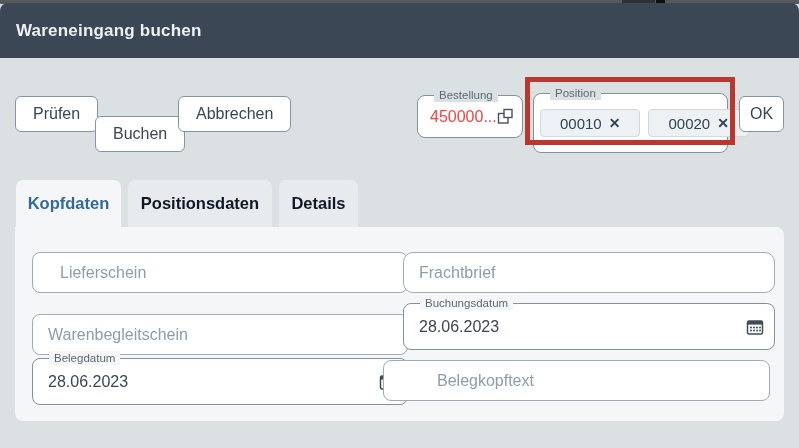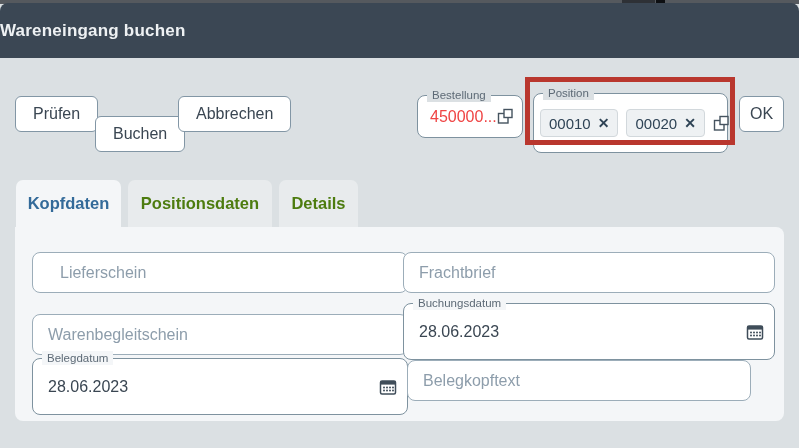--- a/index.html
+++ b/index.html
@@ -10,21 +10,21 @@
 
   
   .top-strip { position: absolute; left: 0; top: 0; width: 799px; height: 4px; background: #55595e; }
   .top-strip .seg-dark { position: absolute; left: 622px; top: 0; width: 33px; height: 4px; background: #2e3136; }
   .top-strip .seg-black { position: absolute; left: 656px; top: 0; width: 9px; height: 4px; background: #0d0f12; }
 
   
   .titlebar {
     position: absolute; left: 0; top: 3px; width: 799px; height: 55px;
     background: #3b4754; border-radius: 8px 8px 0 0;
-    display: flex; align-items: center; padding-left: 0;
+    display: flex; align-items: center; padding-left: 16px;
   }
   .titlebar .title { color: #eef1f3; font-size: 17px; font-weight: bold; letter-spacing: .2px; }
 
   
   .btn {
     position: absolute; height: 36px; background: #ffffff;
     border: 1px solid #8296a5; border-radius: 6px;
     display: flex; align-items: center; justify-content: center;
     font-size: 16px; color: #3a4652; cursor: pointer; padding: 0 17px;
   }
@@ -33,52 +33,52 @@
   .btn-abbrechen { left: 178px; top: 96px; }
   .btn-ok        { left: 739px; top: 96px; width: 45px; padding: 16px; }
 
   
   .outline-group {
     position: absolute; background: #ffffff;
     border: 1px solid #7e929f; border-radius: 8px;
     display: flex; align-items: center;
   }
   .outline-group .float-label {
-    position: absolute; top: -8px; left: 9px;
+    position: absolute; top: -8px; left: 16px;
     font-size: 11.5px; color: #5d6a76; padding: 0 5px; line-height: 14px;
     white-space: nowrap;
   }
   .lbl-on-gray  { background: #dbe0e3; }
   .lbl-on-panel { background: #f4f6f8; }
 
   .bestellung-group { left: 417px; top: 95px; width: 106px; height: 43px; padding: 0 8px 0 12px; }
   .bestellung-value { flex: 1; font-size: 16px; color: #ef4444; white-space: nowrap; overflow: hidden; }
 
   .position-group { left: 533px; top: 93px; width: 195px; height: 60px; padding: 0 6px; text-align: right; }
   .token {
     display: flex; align-items: center; gap: 7px;
     background: #eef1f3; border: 1px solid #d2d8dc; border-radius: 4px;
-    height: 28px; padding: 0 8px; margin-right: 8px;
+    height: 28px; padding: 0 19px; margin-right: 8px;
     font-size: 15px; color: #2e4355; cursor: default;
   }
   .token .x { font-size: 14px; font-weight: bold; color: #2e4355; cursor: pointer; line-height: 1; }
 
   .vh-icon { display: flex; align-items: center; justify-content: center; cursor: pointer; margin-left: auto; }
 
   
   .annotation {
     position: absolute; left: 525px; top: 77px; width: 210px; height: 68px;
     border: 5px solid #b9372e; pointer-events: none; z-index: 5;
   }
 
   
   .tab {
     position: absolute; top: 180px; height: 47px;
     display: flex; align-items: center; justify-content: center;
-    font-size: 16.5px; font-weight: bold; color: #4d7c0f;
+    font-size: 16.5px; font-weight: bold; color: #0f172a;
     background: #e8ebed; border-radius: 7px 7px 0 0; cursor: pointer;
   }
   .tab.active { background: #f4f6f8; color: #336a99; }
   .tab-kopfdaten      { left: 16px;  width: 105px; }
   .tab-positionsdaten { left: 128px; width: 144px; }
   .tab-details        { left: 279px; width: 79px; }
 
   
   .panel {
     position: absolute; left: 15px; top: 227px; width: 769px; height: 194px;
@@ -93,25 +93,25 @@
   }
   .field input {
     border: none; outline: none; background: transparent;
     width: 100%; height: 100%; padding: 0 15px;
     font-family: "Liberation Sans", sans-serif;
     font-size: 16px; color: #3a4652;
   }
   .field input::placeholder { color: #8d9dab; opacity: 1; }
 
   .f-lieferschein       { left: 17px;  top: 25px;  width: 376px; padding-left: 12px; }
-  .f-frachtbrief        { left: 388px; top: 25px;  width: 372px; }
+  .f-frachtbrief        { left: 388px; top: 25px;  width: 372px; border-radius: 10px; }
   .f-warenbegleitschein { left: 17px;  top: 78px;  width: 376px; margin-top: 9px; }
-  .f-belegkopftext      { left: 392px; top: 133px; width: 344px; }
-
-  .date-group { height: 57px; padding-right: 10px; }
+  .f-belegkopftext      { left: 368px; top: 133px; width: 387px; padding-left: 38px; }
+
+  .date-group { height: 47px; padding-right: 10px; }
   .g-buchungsdatum { left: 388px; top: 76px;  width: 372px; }
   .g-belegdatum    { left: 17px;  top: 131px; width: 376px; }
   .date-group .date-value { flex: 1; font-size: 16px; color: #3a4652; padding-left: 15px; }
   .cal-icon { display: flex; align-items: center; cursor: pointer; }
 </style>
 </head>
 <body>
 
 <div class="stage">
 

